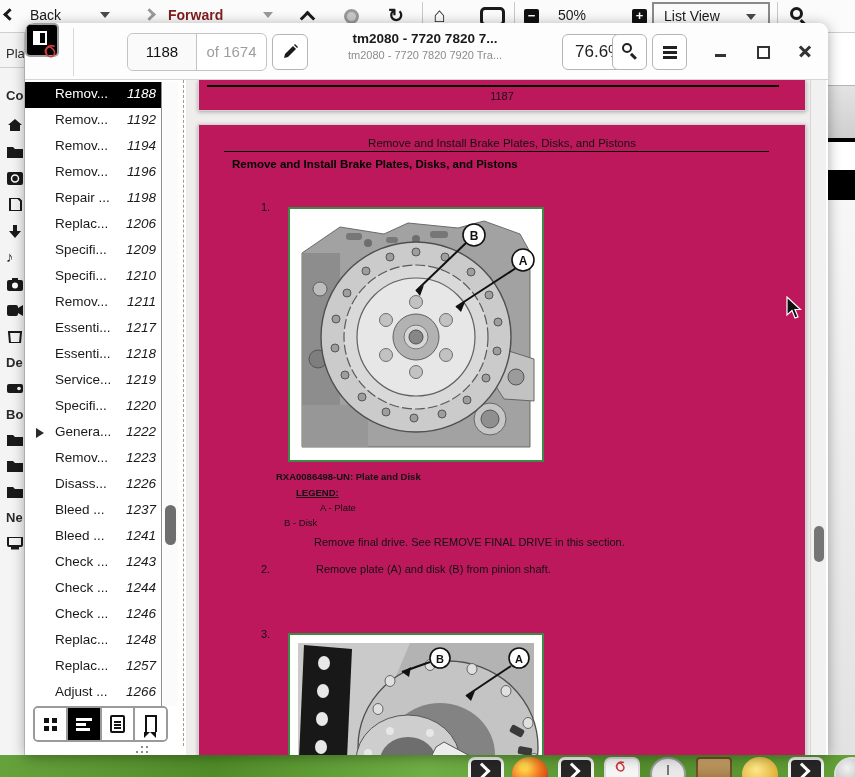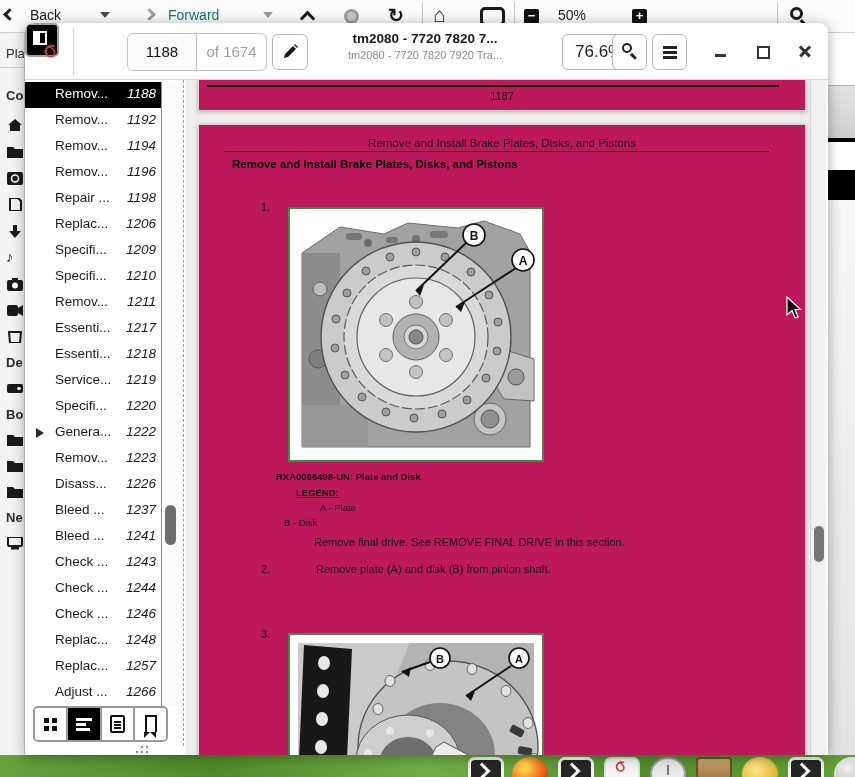--- a/index.html
+++ b/index.html
@@ -4,21 +4,21 @@
 <style>
   * { margin:0; padding:0; box-sizing:border-box; }
   html,body { width:855px; height:777px; }
   body { font-family:"Liberation Sans", sans-serif; background:#fff; }
   #screen { position:relative; width:855px; height:777px; overflow:hidden; background:#fff; }
   .abs { position:absolute; }
 
   
   #topbar { left:0; top:0; width:855px; height:33px; background:#fbfbfb; border-bottom:1px solid #cfcfcf; }
   .tb-txt { position:absolute; top:7px; font-size:14px; color:#1a1a1a; }
-  .tb-gray { color:#0f766e; }
+  .tb-gray { color:#7f1d1d;font-weight:bold; }
   .chev { position:absolute; width:9px; height:9px; border-top:3px solid #1a1a1a; border-left:3px solid #1a1a1a; }
   .chev-l { transform:rotate(-45deg); }
   .chev-r { transform:rotate(135deg); }
   .chev-gray { border-color:#9a9a9a; }
   .dd-arrow { position:absolute; width:0; height:0; border-left:5px solid transparent; border-right:5px solid transparent; border-top:6px solid #4a4a4a; }
   .dd-arrow.gray { border-top-color:#9a9a9a; }
   .vsep { position:absolute; top:2px; width:1px; height:29px; background:#c9c9c9; }
   .sqbtn { position:absolute; top:9px; width:15px; height:15px; background:#111; color:#fff; font-size:13px; line-height:13px; text-align:center; font-weight:bold; border-radius:2px; }
   #listview-box { position:absolute; left:652px; top:2px; width:118px; height:28px; border:2px solid #8a8a8a; background:#fbfbfb; }
   .mag { position:absolute; width:13px; height:13px; border:3px solid #1a1a1a; border-radius:50%; }
@@ -140,20 +140,24 @@
     <span id="tb-up"></span>
     <span id="tb-circle"></span>
     <span class="tb-txt" style="left:388px;top:4px;font-size:19px;font-weight:bold;">↻</span>
     <span class="vsep" style="left:422px;"></span>
     <span class="tb-txt" style="left:433px;top:3px;font-size:21px;">⌂</span>
     <span id="tb-rect"></span>
     <span class="vsep" style="left:514px;"></span>
     <span class="sqbtn" style="left:524px;">−</span>
     <span class="tb-txt" style="left:558px;">50%</span>
     <span class="sqbtn" style="left:632px;">+</span>
+    <div id="listview-box">
+      <span style="position:absolute;left:10px;top:4px;font-size:14px;color:#1a1a1a;">List View</span>
+      <span class="dd-arrow" style="right:12px;top:10px;"></span>
+    </div>
     <span class="vsep" style="left:777px;"></span>
     <span class="mag" style="left:790px;top:7px;"></span>
   </div>
 
   <div id="lstrip" class="abs">
     <span class="pl-label thin" style="top:13px;">Pla</span>
     <span class="hr" style="top:34px;"></span>
     <span class="pl-label" style="top:55px;">Co</span>
     <svg class="pl-ico" style="top:86px;" viewBox="0 0 16 13">
         <path d="M1 6 8 0 15 6 13 6 13 12 3 12 3 6Z" fill="#1a1a1a"></path>

